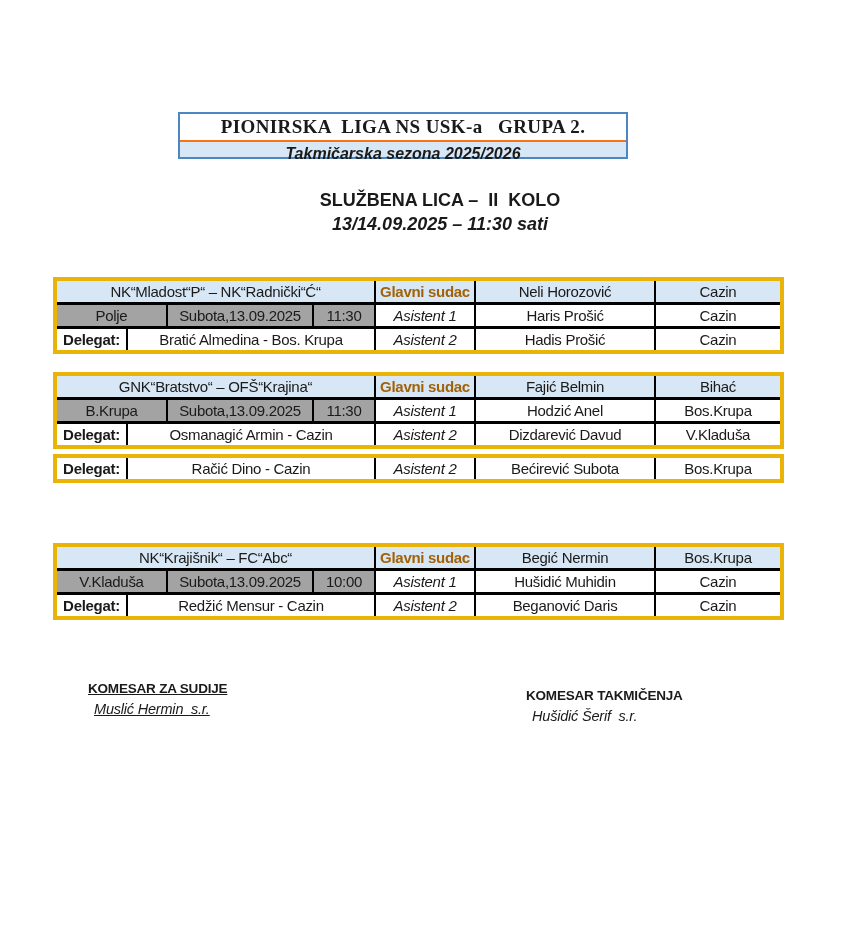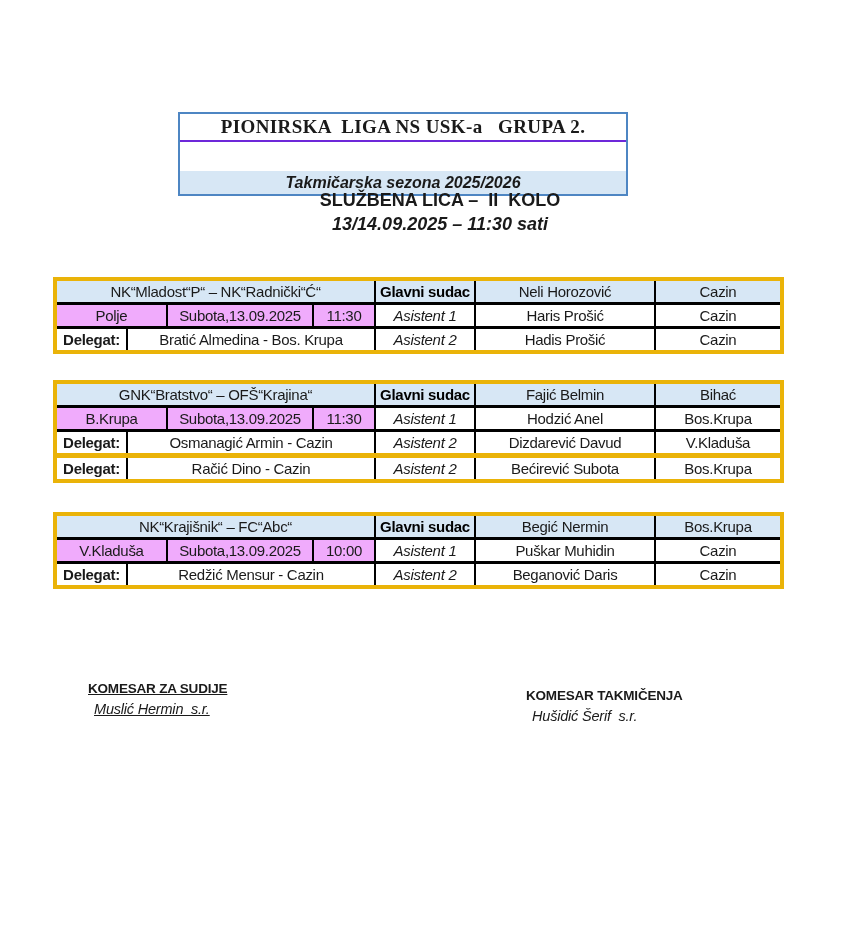--- a/index.html
+++ b/index.html
@@ -13,32 +13,31 @@
   }
 
   
   .header-box {
     position: absolute; left: 178px; top: 112px;
     width: 450px; box-sizing: border-box;
     border: 2px solid #4e86c3;
   }
   .hb-row1 {
     background: #ffffff;
-    border-bottom: 2px solid #6d28d9;
+    border-bottom: 2px solid #f97316;
     font-family: "Liberation Serif", serif;
     font-weight: bold; font-size: 19px;
     text-align: center; height: 26px; line-height: 26px;
     white-space: pre; letter-spacing: 0.4px;
   }
   .hb-row2 {
     background: #d7e7f5;
     font-weight: bold; font-style: italic; font-size: 16px;
-    text-align: center; height: 23px; line-height: 23px;
+    text-align: center; height: 15px; line-height: 23px;
     white-space: pre;
-    margin-top: 29px;
   }
 
   
   .doc-title {
     position: absolute; left: 0; top: 188px; width: 880px;
     text-align: center;
   }
   .doc-title-line1 {
     font-weight: bold; font-size: 18px; line-height: 24px; white-space: pre;
   }
@@ -58,24 +57,24 @@
     height: 19px; line-height: 19px;
     font-size: 15px;
     text-align: center; vertical-align: middle;
     padding: 1px 2px;
     white-space: nowrap; overflow: hidden;
   }
   tr.r2 td, tr.r3 td { border-top: 3px solid #000; }
   td.role-cell { border-left: 3px solid #000; border-right: 3px solid #000; }
   td.delegat-label { border-right: 3px solid #000; font-weight: bold; margin-left: 48px; }
   tr.r1 td { background: #d7e7f5; }
-  td.venue-cell, td.date-cell, td.time-cell { background: #f0abfc; }
-  td.glavni { color: #000000; font-weight: bold; }
+  td.venue-cell, td.date-cell, td.time-cell { background: #a3a3a3; }
+  td.glavni { color: #a16207; font-weight: bold; }
   td.asst { font-style: italic; }
-  .t0 { top: 277px; } .t1 { top: 380px; } .t2 { top: 454px; } .t3 { top: 512px; border-radius: 7px; }
+  .t0 { top: 277px; } .t1 { top: 372px; } .t2 { top: 454px; } .t3 { top: 543px; border-radius: 7px; }
 
   
   .sig { position: absolute; }
   .sig-left { left: 88px; top: 681px; text-decoration: underline; }
   .sig-right { left: 520px; top: 688px; margin-left: 6px; }
   .sig-title { font-weight: bold; font-size: 13.5px; letter-spacing: -0.2px; }
   .sig-name {
     font-style: italic; font-size: 14.5px; margin-top: 5px; padding-left: 6px;
     white-space: pre; letter-spacing: -0.2px;
   }
@@ -199,21 +198,21 @@
     <td colspan="4" class="match-title-cell">NK“Krajišnik“ – FC“Abc“</td>
     <td class="role-cell glavni">Glavni sudac</td>
     <td class="name-cell">Begić Nermin</td>
     <td class="city-cell">Bos.Krupa</td>
   </tr>
   <tr class="r2">
     <td colspan="2" class="venue-cell">V.Kladuša</td>
     <td class="date-cell">Subota,13.09.2025</td>
     <td class="time-cell">10:00</td>
     <td class="role-cell asst">Asistent 1</td>
-    <td class="name-cell">Puškar Muhidin</td>
+    <td class="name-cell">Hušidić Muhidin</td>
     <td class="city-cell">Cazin</td>
   </tr>
   <tr class="r3">
     <td class="delegat-label">Delegat:</td>
     <td colspan="3" class="delegate-name-cell">Redžić Mensur - Cazin</td>
     <td class="role-cell asst">Asistent 2</td>
     <td class="name-cell">Beganović Daris</td>
     <td class="city-cell">Cazin</td>
   </tr>
 </tbody>

